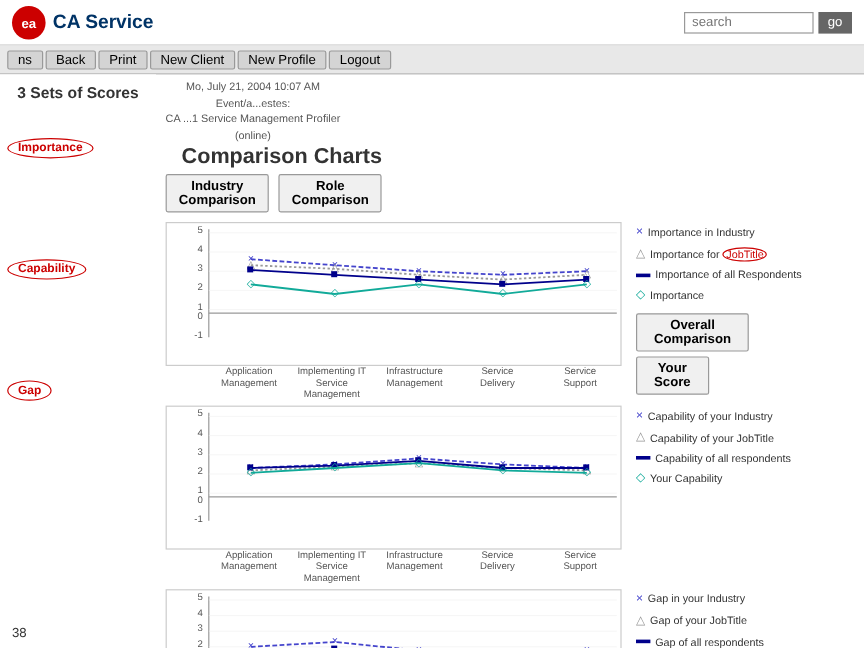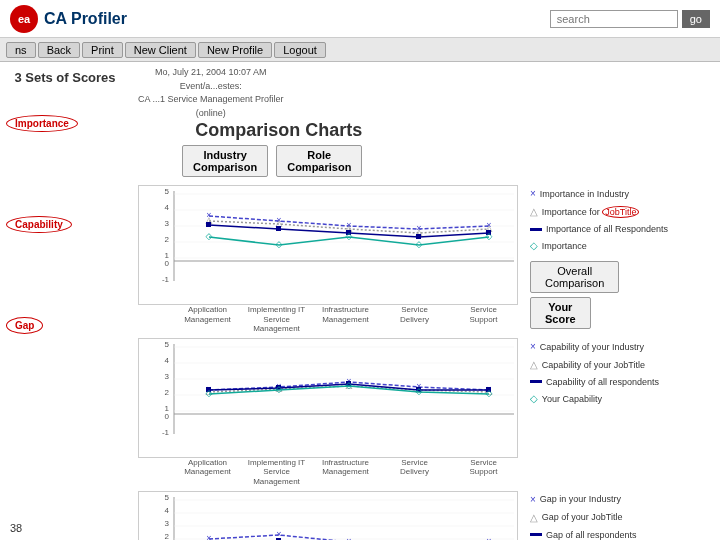--- a/index.html
+++ b/index.html
@@ -4,21 +4,21 @@
   <style>
     * { box-sizing: border-box; margin: 0; padding: 0; }
     body { font-family: Arial, sans-serif; background: #fff; width: 720px; height: 540px; overflow: hidden; font-size: 11px; }
 
     
     #header { display: flex; align-items: center; height: 38px; background: #fff; border-bottom: 1px solid #ccc; padding: 0 10px; }
     #logo-area { display: flex; align-items: center; gap: 6px; width: 160px; }
     #logo-icon { width: 28px; height: 28px; background: #c00; border-radius: 50%; display: flex; align-items: center; justify-content: center; color: white; font-weight: bold; font-size: 12px; }
     #app-title { font-size: 16px; font-weight: bold; color: #003366; }
     #header-search { margin-left: auto; display: flex; gap: 4px; }
-    #header-search input { border: 1px solid #999; padding: 2px 6px; font-size: 11px; width: 128px; }
+    #header-search input { border: 1px solid #999; padding: 2px 6px; font-size: 11px; width: 108px; }
     #header-search button { background: #666; color: white; border: none; padding: 2px 8px; font-size: 11px; cursor: pointer; }
 
     
     #navbar { display: flex; align-items: center; height: 24px; background: #e8e8e8; border-bottom: 1px solid #bbb; padding: 0 6px; gap: 2px; }
     .nav-btn { border: 1px solid #999; background: #d4d4d4; padding: 1px 8px; font-size: 11px; cursor: pointer; border-radius: 2px; }
 
     
     #main { display: flex; height: calc(540px - 62px); }
 
     
@@ -28,23 +28,23 @@
     
     .chart-row-label { display: flex; align-items: center; margin-bottom: 4px; }
     .circle-label { border: 1px solid #c00; color: #c00; border-radius: 50%; padding: 2px 8px; font-size: 10px; font-weight: bold; white-space: nowrap; }
 
     
     #content { flex: 1; padding: 4px 8px; overflow: hidden; }
     #date-info { font-size: 9px; color: #555; line-height: 1.4; text-align: center; flex: 1; }
     #comparison-title { font-size: 18px; font-weight: bold; color: #333; text-align: right; white-space: nowrap; margin-left: 10px; }
 
     
-    #comparison-buttons { display: flex; gap: 8px; justify-content: space-between; margin-bottom: 4px; margin-left: 44px; }
+    #comparison-buttons { display: flex; gap: 8px; justify-content: space-between; margin-bottom: 4px; }
     .comp-btn { border: 1px solid #999; background: #f0f0f0; padding: 3px 10px; font-size: 11px; font-weight: bold; cursor: pointer; border-radius: 2px; text-align: center; min-width: 70px; }
-    .comp-btn-bottom { border: 1px solid #999; background: #f0f0f0; padding: 3px 14px; font-size: 11px; font-weight: normal; cursor: pointer; border-radius: 2px; text-align: center; }
+    .comp-btn-bottom { border: 1px solid #999; background: #f0f0f0; padding: 3px 14px; font-size: 11px; font-weight: bold; cursor: pointer; border-radius: 2px; text-align: center; }
     .chart-svg-area { width: 380px; height: 120px; border: 1px solid #ccc; background: #fff; position: relative; }
 
     
     .legend-area { margin-left: 12px; font-size: 9px; color: #333; line-height: 1.8; }
     .legend-item { display: flex; align-items: center; gap: 4px; white-space: nowrap; }
 
     
     #page-num { position: absolute; bottom: 6px; left: 10px; font-size: 11px; color: #333; }
 
     
@@ -58,21 +58,21 @@
 <body>
 
 <div id="header">
   <div id="logo-area">
     <div id="logo-icon">
       <svg width="28" height="28" viewBox="0 0 28 28">
         <circle cx="14" cy="14" r="13" fill="#cc0000"></circle>
         <text x="14" y="18" text-anchor="middle" fill="white" font-size="11" font-weight="bold">ea</text>
       </svg>
     </div>
-    <div id="app-title">CA Profiler</div>
+    <div id="app-title">CA Service</div>
   </div>
   <div id="header-search">
     <input type="text" placeholder="search" style="">
     <button>go</button>
   </div>
 </div>
 
 <div id="navbar">
   <button class="nav-btn">ns</button>
   <button class="nav-btn">Back</button>

